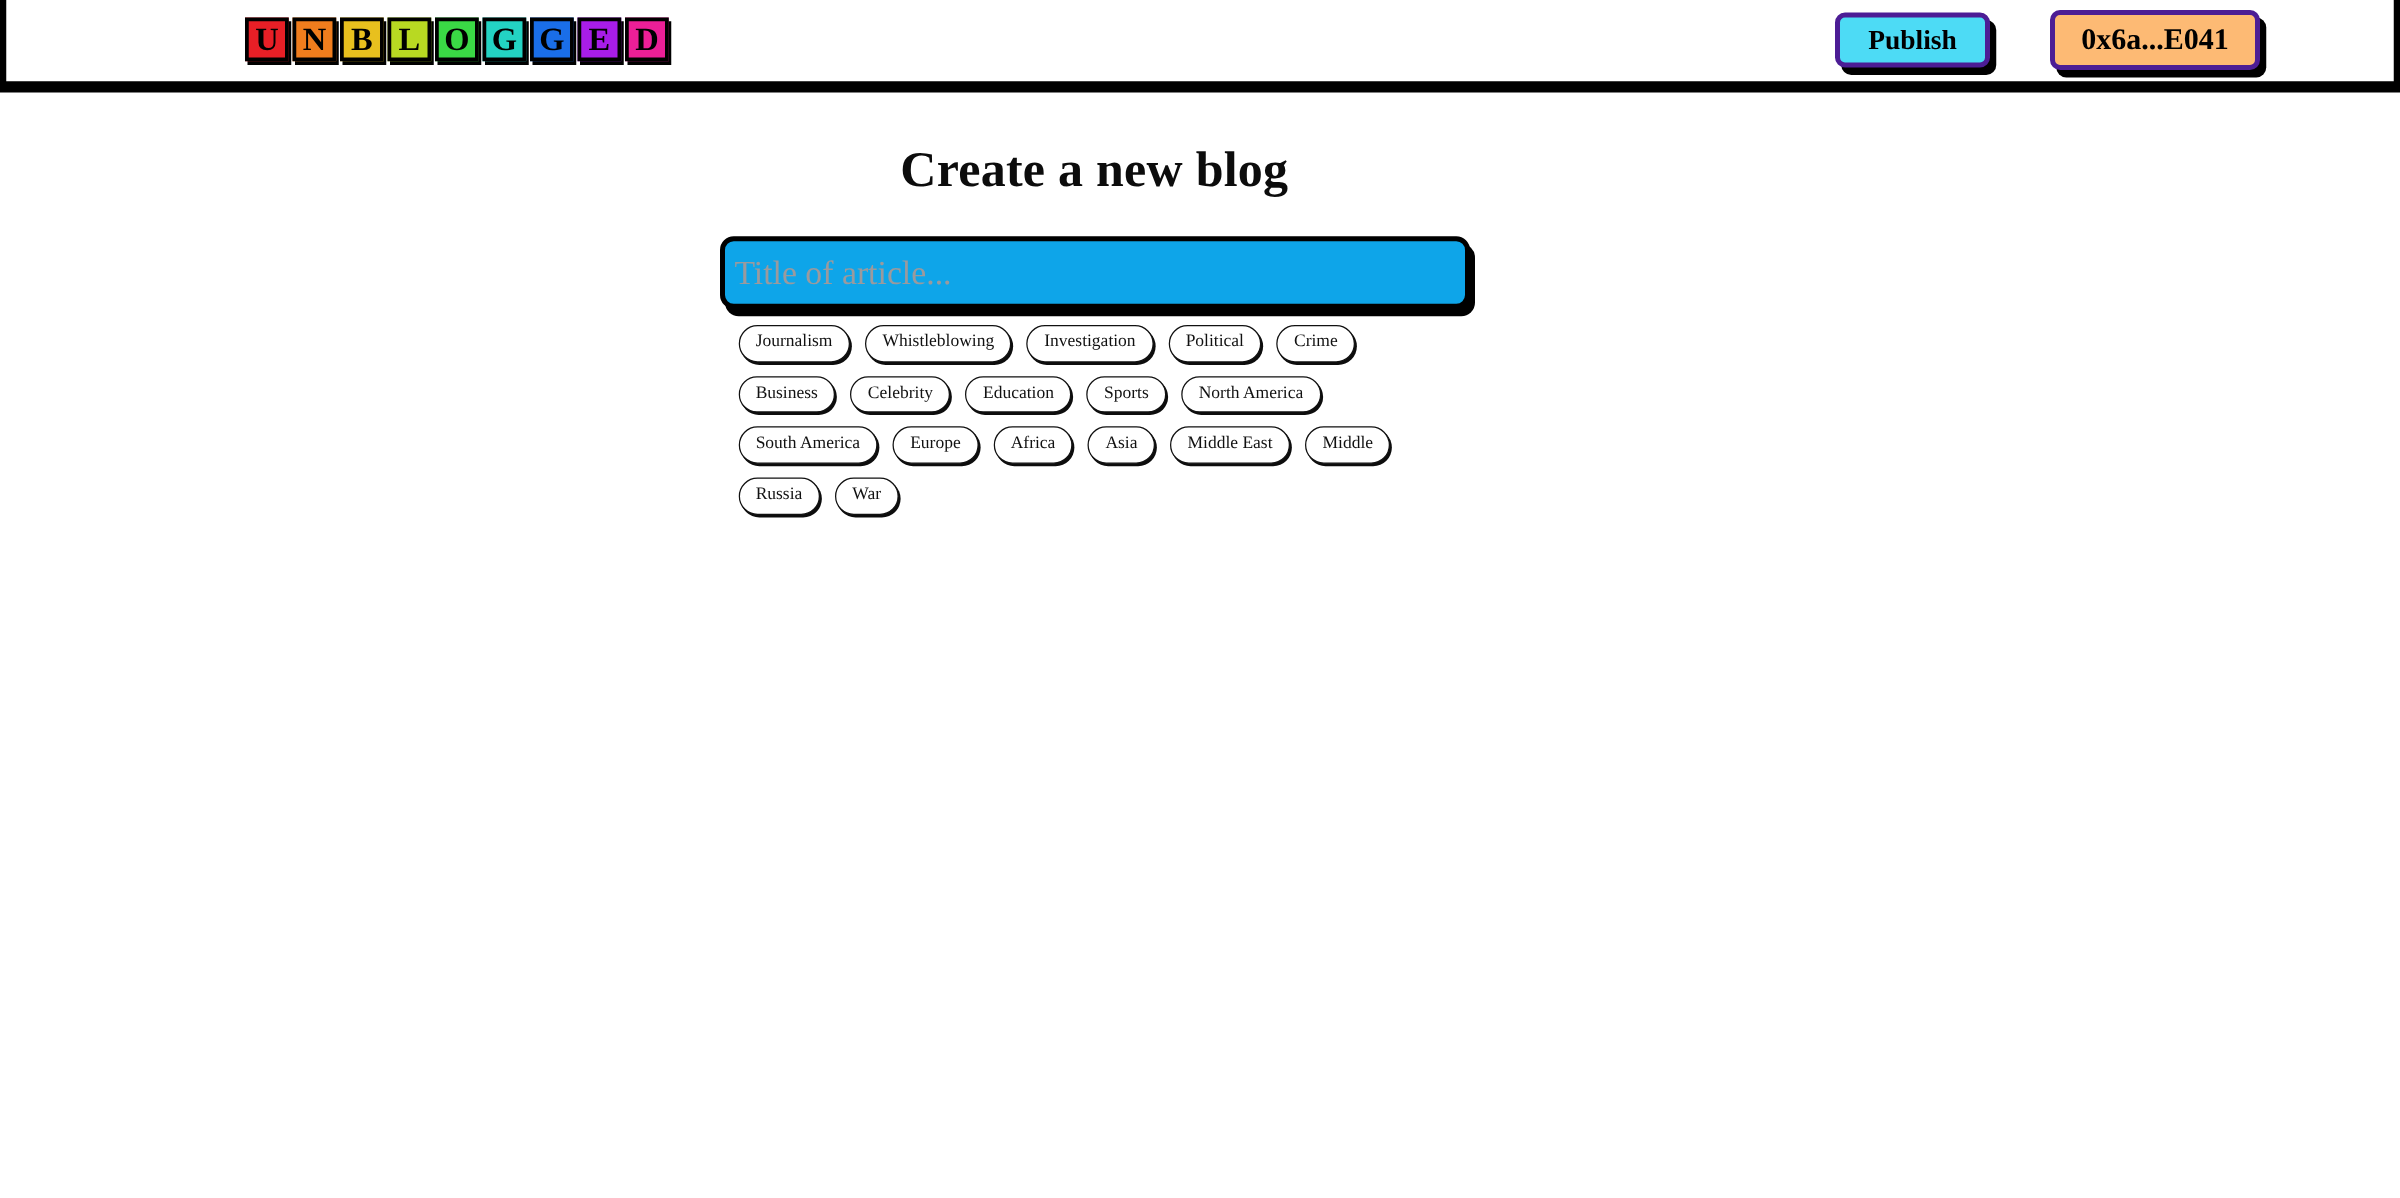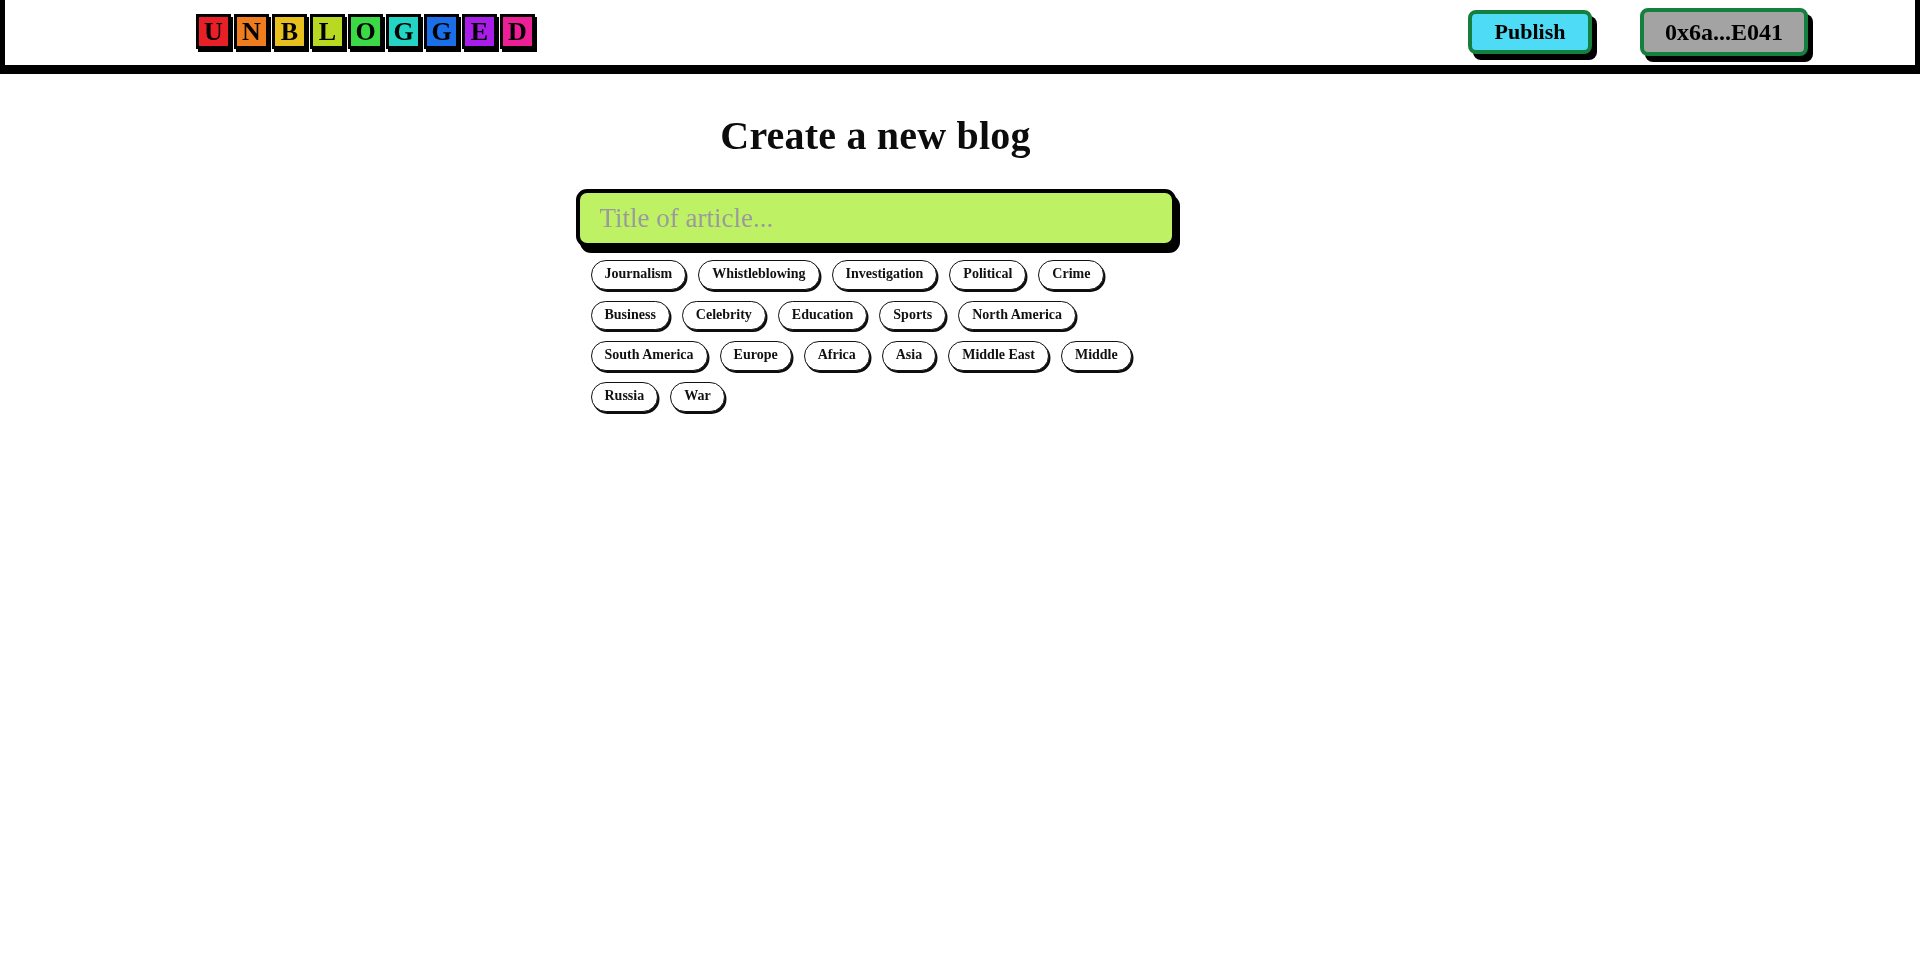--- a/index.html
+++ b/index.html
@@ -61,42 +61,42 @@
   }
 
   .header-right {
     display: flex;
     align-items: center;
     gap: 48px;
     margin-right: 52px;
     margin-top: -2px;
   }
   .btn {
-    border: 4px solid #15803d;
+    border: 4px solid #4c1d95;
     border-radius: 8px;
     box-shadow: 5px 6px 0 #000000;
     font-family: "Liberation Serif", serif;
     font-weight: bold;
     font-size: 22px;
     color: #000000;
     display: flex;
     align-items: center;
     justify-content: center;
     cursor: pointer;
     line-height: 1;
   }
   .btn-publish {
     width: 124px;
     height: 44px;
     background: #4ddbf5;
   }
   .btn-wallet {
     width: 168px;
     height: 48px;
-    background: #a3a3a3;
+    background: #fdba74;
     font-size: 24px;
   }
 
   
   .main {
     position: relative;
     width: 1751px;
   }
   .page-title {
     text-align: center;
@@ -112,25 +112,25 @@
     display: flex;
     justify-content: center;
     margin-top: 30px;
   }
   .title-input {
     width: 600px;
     height: 58px;
     border: 4px solid #000000;
     border-radius: 11px;
     box-shadow: 4px 6px 0 #000000;
-    background: #bef264;
+    background: #0ea5e9;
     font-family: Liberation Serif, serif;
     font-size: 27px;
     color: #333333;
-    padding: 0 20px;
+    padding: 0 8px;
     outline: none;
   }
   .title-input::placeholder {
     color: #9a9a9e;
     font-family: "Liberation Serif", serif;
     font-size: 27px;
   }
 
   .tags-heading {
     text-align: center;
@@ -155,21 +155,20 @@
     background: #ffffff;
     box-shadow: 1.5px 2px 0 #0d0d0d;
     font-family: "Liberation Serif", serif;
     font-size: 14px;
     color: #111111;
     padding: 6px 13px 7px 13px;
     line-height: 1.05;
     white-space: nowrap;
     cursor: pointer;
     user-select: none;
-    font-weight: bold;
   }
 
   .editor-area {
     margin-top: 63px;
     padding-left: 338px;
   }
   .editor-placeholder {
     display: flex;
     align-items: center;
     gap: 8px;

